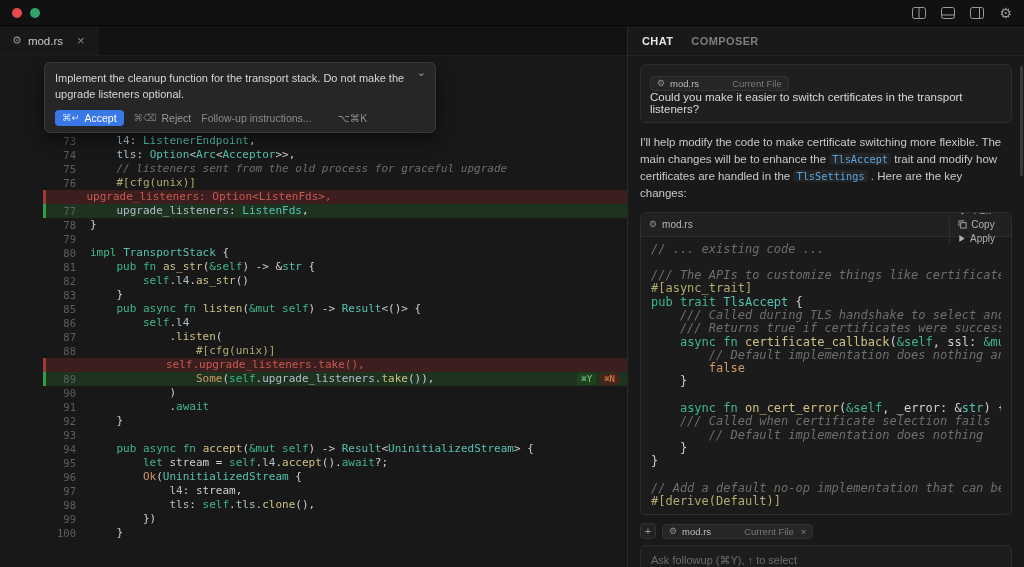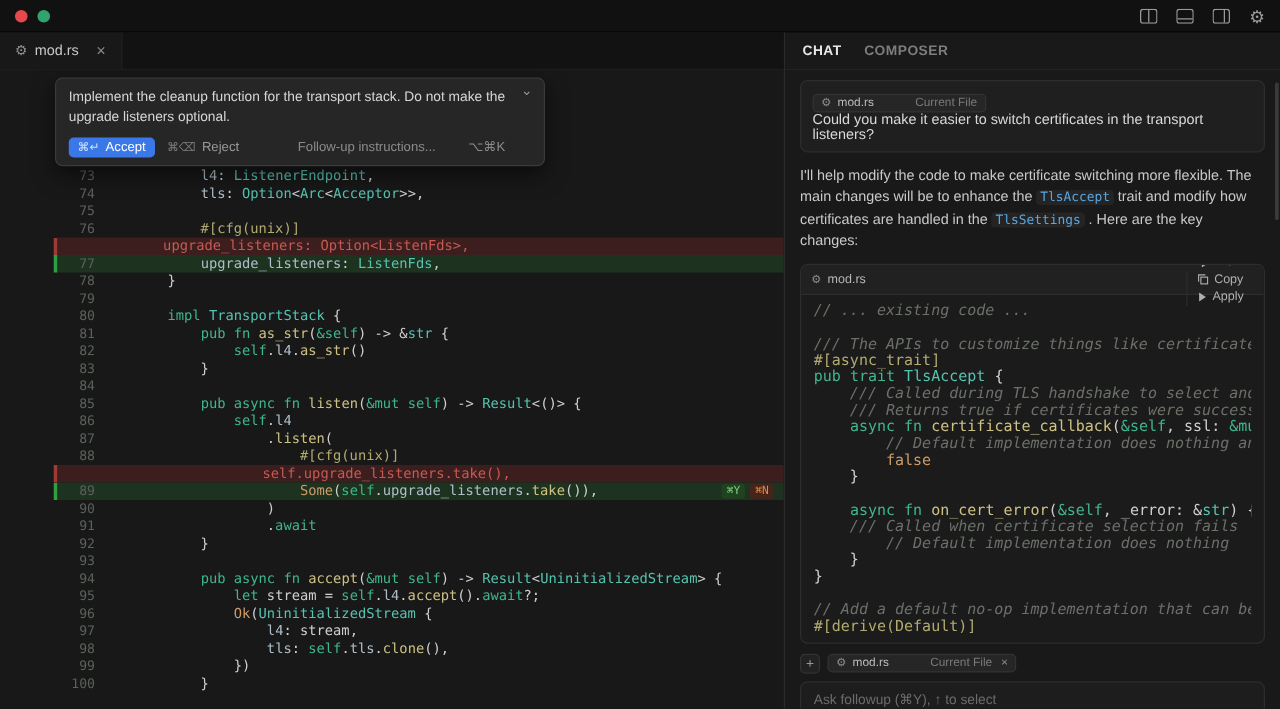--- a/index.html
+++ b/index.html
@@ -28,21 +28,21 @@
     color:#c9c9c9;font-size:11.5px;border-right:1px solid #1f1f1f;}
   .ficon{color:#8f8f8f;font-size:11px;}
   .tab .close{color:#8a8a8a;margin-left:8px;font-size:13px;cursor:pointer;}
   .editor-body{position:relative;flex:1;overflow:hidden;}
 
   .code{margin-top:64px;font-family:"DejaVu Sans Mono","Liberation Mono",monospace;font-size:11px;}
   .cl{display:flex;height:14px;line-height:14px;}
   .cl .sp{width:46px;flex:none;}
   .cl .rmain{flex:1;display:flex;min-width:0;position:relative;}
   .cl .g{width:30px;flex:none;text-align:right;color:#5a615a;font-size:10.5px;}
-  .cl .ct{padding-left:14px;white-space:pre;color:#cfcfcf;overflow:hidden;margin-left:44px;}
+  .cl .ct{padding-left:14px;white-space:pre;color:#cfcfcf;overflow:hidden;}
   .cl.rem .rmain{background:#3c1e1e;flex-direction:column;}
   .cl.rem .sp{box-shadow:inset -3px 0 0 #a03a36;}
   .cl.rem .ct span{color:#c65a52 !important;}
   .cl.add .rmain{background:#1d331f;}
   .cl.add .sp{box-shadow:inset -3px 0 0 #2ea043;}
 
   .tk-k{color:#3fb68b;}
   .tk-ty{color:#56c2b0;}
   .tk-fn{color:#cdc184;}
   .tk-fd{color:#aebfc9;}
@@ -63,21 +63,21 @@
     padding:8px 10px 6px;z-index:5;}
   .pop-chev{position:absolute;right:9px;top:3px;color:#9a9a9a;font-size:11px;cursor:pointer;}
   .pop-text{color:#d6d6d6;font-size:11px;line-height:1.45;padding-right:16px;}
   .pop-footer{display:flex;align-items:center;margin-top:7px;gap:10px;font-size:10.5px;}
   .accept{display:inline-flex;gap:5px;background:#3b78e7;color:#fff;border:none;
     border-radius:4px;padding:2px 7px;font-size:10.5px;align-items:center;cursor:pointer;}
   .accept .sc{color:#cfe0ff;font-size:9.5px;}
   .reject{background:none;border:none;color:#9a9a9a;display:inline-flex;gap:5px;
     font-size:10.5px;align-items:center;cursor:pointer;}
   .reject .sc{color:#7c7c7c;font-size:9.5px;}
-  .followup{color:#8b8b8b;cursor:pointer;margin-left:37px;}
+  .followup{color:#8b8b8b;cursor:pointer;}
   .fsc{color:#8b8b8b;margin-left:16px;}
 
   
   .chat-pane{flex:1;background:#191919;position:relative;display:flex;flex-direction:column;min-width:0;}
   .chat-tabs{height:30px;display:flex;gap:18px;align-items:center;padding:0 14px;
     border-bottom:1px solid #232323;flex:none;}
   .ctab{font-size:11px;font-weight:bold;letter-spacing:.4px;color:#7d7d7d;cursor:pointer;}
   .ctab.active{color:#e6e6e6;}
   .chat-body{flex:1;padding:8px 12px 4px;display:flex;flex-direction:column;min-height:0;overflow:hidden;}
 
@@ -178,20 +178,21 @@
             <span class="sp"></span>
             <div class="rmain">
               <span class="g">74</span>
               <span class="ct"><span class="tk-pl">    </span><span class="tk-fd">tls</span><span class="tk-pl">: </span><span class="tk-ty">Option</span><span class="tk-pl">&lt;</span><span class="tk-ty">Arc</span><span class="tk-pl">&lt;</span><span class="tk-ty">Acceptor</span><span class="tk-pl">&gt;&gt;,</span></span>
             </div>
           </div>
           <div class="cl">
             <span class="sp"></span>
             <div class="rmain">
               <span class="g">75</span>
+              <span class="ct"><span class="tk-cm">    // listeners sent from the old process for graceful upgrade</span></span>
             </div>
           </div>
           <div class="cl">
             <span class="sp"></span>
             <div class="rmain">
               <span class="g">76</span>
               <span class="ct"><span class="tk-at">    #[cfg(unix)]</span></span>
             </div>
           </div>
           <div class="cl rem">
@@ -241,27 +242,20 @@
             <div class="rmain">
               <span class="g">82</span>
               <span class="ct"><span class="tk-pl">        </span><span class="tk-k">self</span><span class="tk-pl">.</span><span class="tk-fd">l4</span><span class="tk-pl">.</span><span class="tk-fn">as_str</span><span class="tk-pl">()</span></span>
             </div>
           </div>
           <div class="cl">
             <span class="sp"></span>
             <div class="rmain">
               <span class="g">83</span>
               <span class="ct"><span class="tk-pl">    }</span></span>
-            </div>
-          </div>
-          <div class="cl">
-            <span class="sp"></span>
-            <div class="rmain">
-              <span class="g">84</span>
-              <span class="ct"></span>
             </div>
           </div>
           <div class="cl">
             <span class="sp"></span>
             <div class="rmain">
               <span class="g">85</span>
               <span class="ct"><span class="tk-pl">    </span><span class="tk-k">pub</span><span class="tk-pl"> </span><span class="tk-k">async</span><span class="tk-pl"> </span><span class="tk-k">fn</span><span class="tk-pl"> </span><span class="tk-fn">listen</span><span class="tk-pl">(</span><span class="tk-k">&amp;mut self</span><span class="tk-pl">) -&gt; </span><span class="tk-ty">Result</span><span class="tk-pl">&lt;()&gt; {</span></span>
             </div>
           </div>
           <div class="cl">

